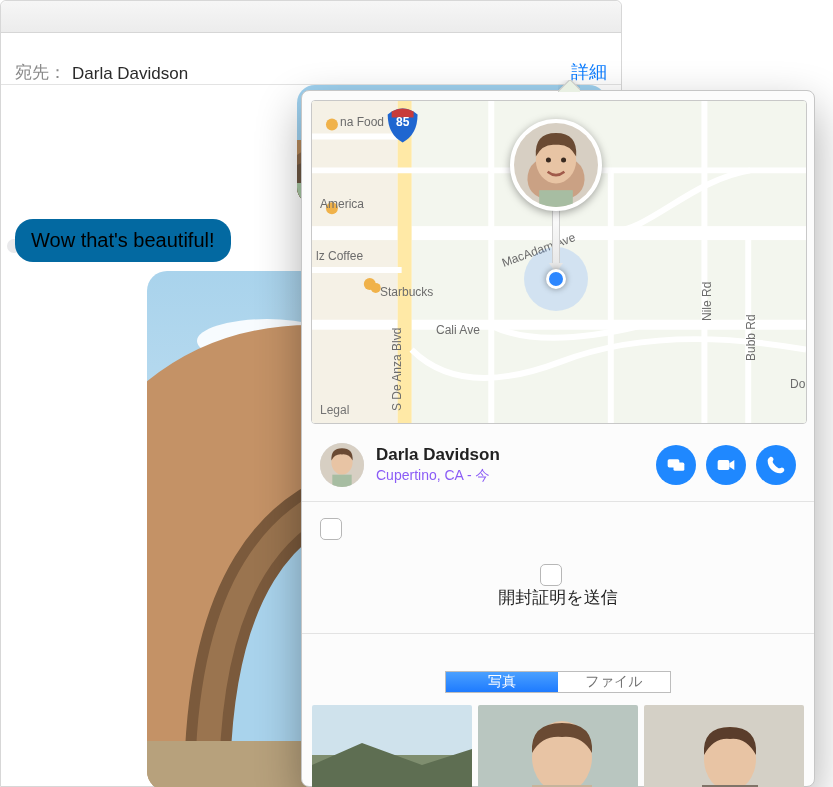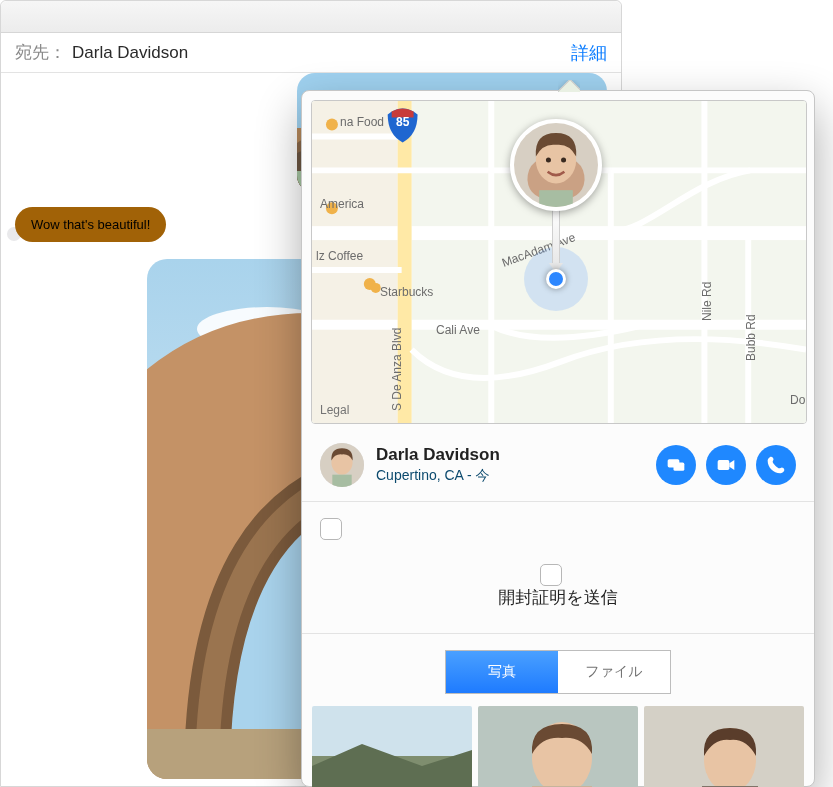--- a/index.html
+++ b/index.html
@@ -9,42 +9,42 @@
   .msg-window {
     position: absolute; left: 0; top: 0; width: 622px; height: 787px;
     background: #ffffff; border: 1px solid #d7d7d7; border-right: 1px solid #d7d7d7;
     border-radius: 6px 6px 0 0;
   }
   .msg-titlebar {
     height: 32px; background: linear-gradient(#f6f6f6,#ececec);
     border-bottom: 1px solid #d6d6d6; border-radius: 6px 6px 0 0;
   }
   .to-bar {
-    height: 40px; display: flex; align-items: center; padding: 0 14px;
+    height: 52px; display: flex; align-items: flex-end; padding: 0 14px;
     border-bottom: 1px solid #e3e3e3; font-size: 17px;
   }
   .to-label { color: #8a8a8a; margin-right: 6px; }
   .to-name  { color: #2a2a2a; }
   .details-btn {
     margin-left: auto; color: #0a7cff; font-size: 18px; cursor: pointer;
   }
 
   .chat-area { position: relative; width: 100%; height: calc(100% - 88px); background: #ffffff; }
 
   
   .sent-thumb {
     position: absolute; top: 0; right: 14px; width: 310px; height: 120px;
     border-radius: 18px; overflow: hidden;
   }
   .sent-thumb svg { width: 100%; height: 100%; display: block; }
 
   
   .bubble-in {
     position: absolute; top: 134px; left: 14px;
-    background: #a16207; color: #000; font-size: 13px;
+    background: #0369a1; color: #000; font-size: 20px;
     padding: 10px 16px; border-radius: 18px;
   }
   .bubble-tail {
     position: absolute; top: 154px; left: 6px; width: 14px; height: 14px;
     background: #e9e9eb; border-radius: 50%;
   }
 
   
   .big-photo {
     position: absolute; top: 186px; right: 14px; width: 460px; height: 520px;
@@ -107,21 +107,21 @@
   .contact-row {
     display:flex; align-items:center; padding: 10px 18px 14px 18px;
     border-bottom:1px solid #e3e3e3;
   }
   .mini-avatar {
     width:44px; height:44px; border-radius:50%; overflow:hidden; margin-right:12px;
     background:#ddd;
   }
   .mini-avatar svg{width:100%;height:100%;}
   .contact-text .name { font-size:17px; font-weight:600; color:#222; }
-  .contact-text .loc  { font-size:14px; color:#0c4a6e; margin-top:2px; }
+  .contact-text .loc  { font-size:14px; color:#8b5cf6; margin-top:2px; }
   .action-btns { margin-left:auto; display:flex; gap:10px; }
   .round-btn {
     width:40px; height:40px; border-radius:50%; background:#1f88ff;
     display:flex; align-items:center; justify-content:center; cursor:pointer;
   }
   .round-btn svg { width:20px; height:20px; fill:#fff; }
 
   
   .check-row {
     display:flex; align-items:center; padding: 16px 18px;
@@ -131,21 +131,21 @@
   .check-rows { border-bottom:1px solid #e3e3e3; padding-bottom:8px; }
   .chk {
     width:22px; height:22px; border:1px solid #b7b7b7; border-radius:5px;
     margin-right:14px; background:#fff;
   }
 
   
   .seg-wrap { display:flex; justify-content:center; padding:16px 0 12px; }
   .seg {
     display:flex; border:1px solid #bdbdbd; border-radius:0; overflow:hidden;
-    height:44px; font-size:14px;
+    height:22px; font-size:14px;margin-top:21px;
   }
   .seg div { width:112px; display:flex; align-items:center; justify-content:center; cursor:pointer; }
   .seg .on  { background: linear-gradient(#4aa0ff,#1e7bff); color:#fff; }
   .seg .off { background:#fff; color:#737373; }
 
   
   .strip { display:flex; gap:6px; padding:0 10px; }
   .strip .ph { flex:1; height:96px; border-radius:2px; overflow:hidden; }
   .strip .ph svg { width:100%; height:100%; display:block; }
 </style>
@@ -248,21 +248,21 @@
     <span class="map-label" style="left:28px; top:14px;">na Food</span>
     <span class="map-label" style="left:8px; top:96px;">America</span>
     <span class="map-label" style="left:4px; top:148px;text-align:center;">lz Coffee</span>
     <span class="map-label" style="left:68px; top:184px;">Starbucks</span>
     <span class="map-label" style="left:124px; top:222px;">Cali Ave</span>
     <span class="map-label" style="left:188px; top:142px; transform:rotate(-20deg);">MacAdam Ave</span>
     <span class="map-label" style="left:388px; top:220px; transform:rotate(-90deg); transform-origin:left top;">Nile Rd</span>
     <span class="map-label" style="left:78px; top:310px; transform:rotate(-90deg); transform-origin:left top;">S De Anza Blvd</span>
     <span class="map-label" style="left:432px; top:260px; transform:rotate(-90deg); transform-origin:left top;">Bubb Rd</span>
     <span class="map-label" style="left:84px; top:14px; color:#fff; font-weight:600;text-align:right;">85</span>
-    <span class="map-label" style="left:478px; top:292px;">Do</span>
+    <span class="map-label" style="left:478px; top:276px;">Do</span>
 
     <div class="loc-halo"></div>
     <div class="pin-stem"></div>
     <div class="pin-point"></div>
     <div class="loc-dot"></div>
     <div class="avatar-pin">
       <svg viewBox="0 0 100 100">
         <rect width="100" height="100" fill="#d7cfc3"></rect>
         <path d="M50 92 Q18 92 16 68 Q16 40 50 40 Q84 40 84 68 Q82 92 50 92Z" fill="#caa184"></path>
         <ellipse cx="50" cy="44" rx="24" ry="28" fill="#e8c4a4"></ellipse>

